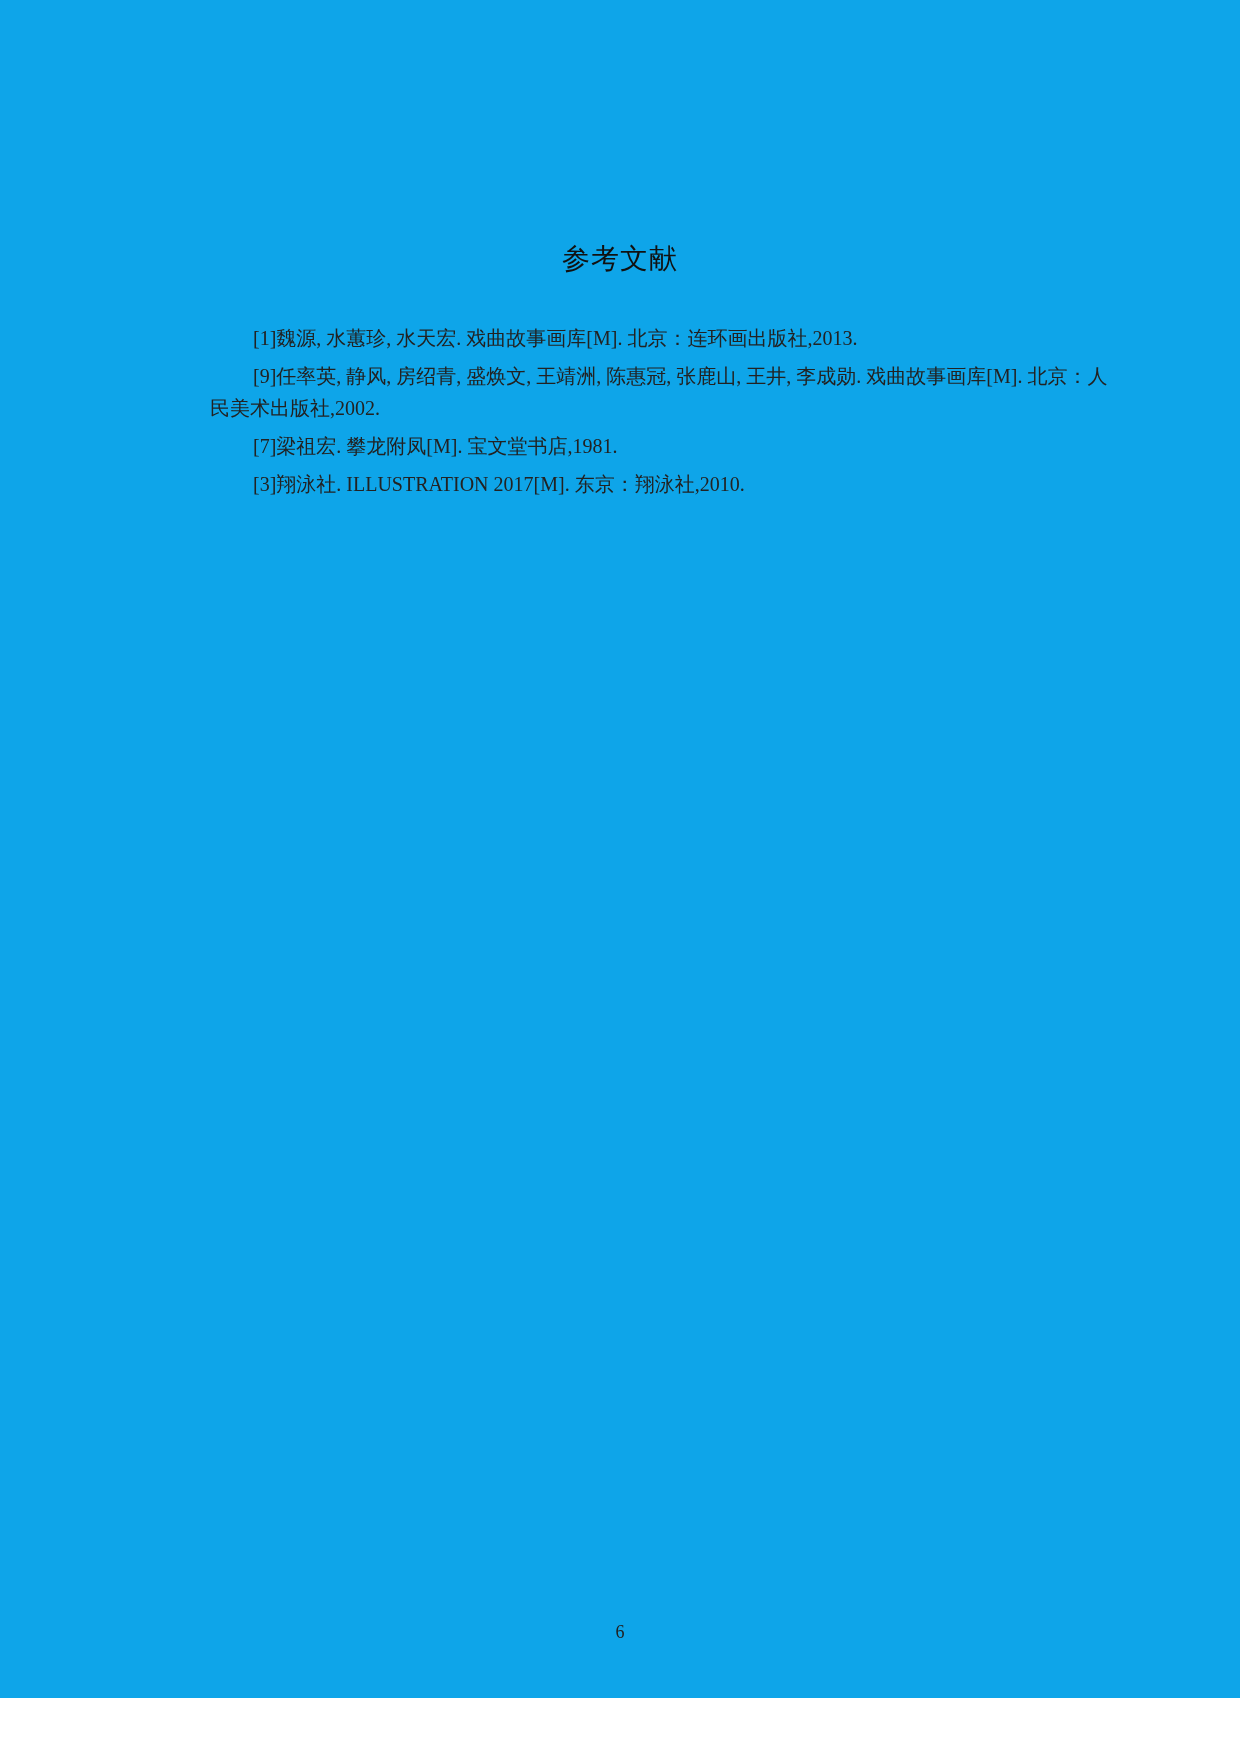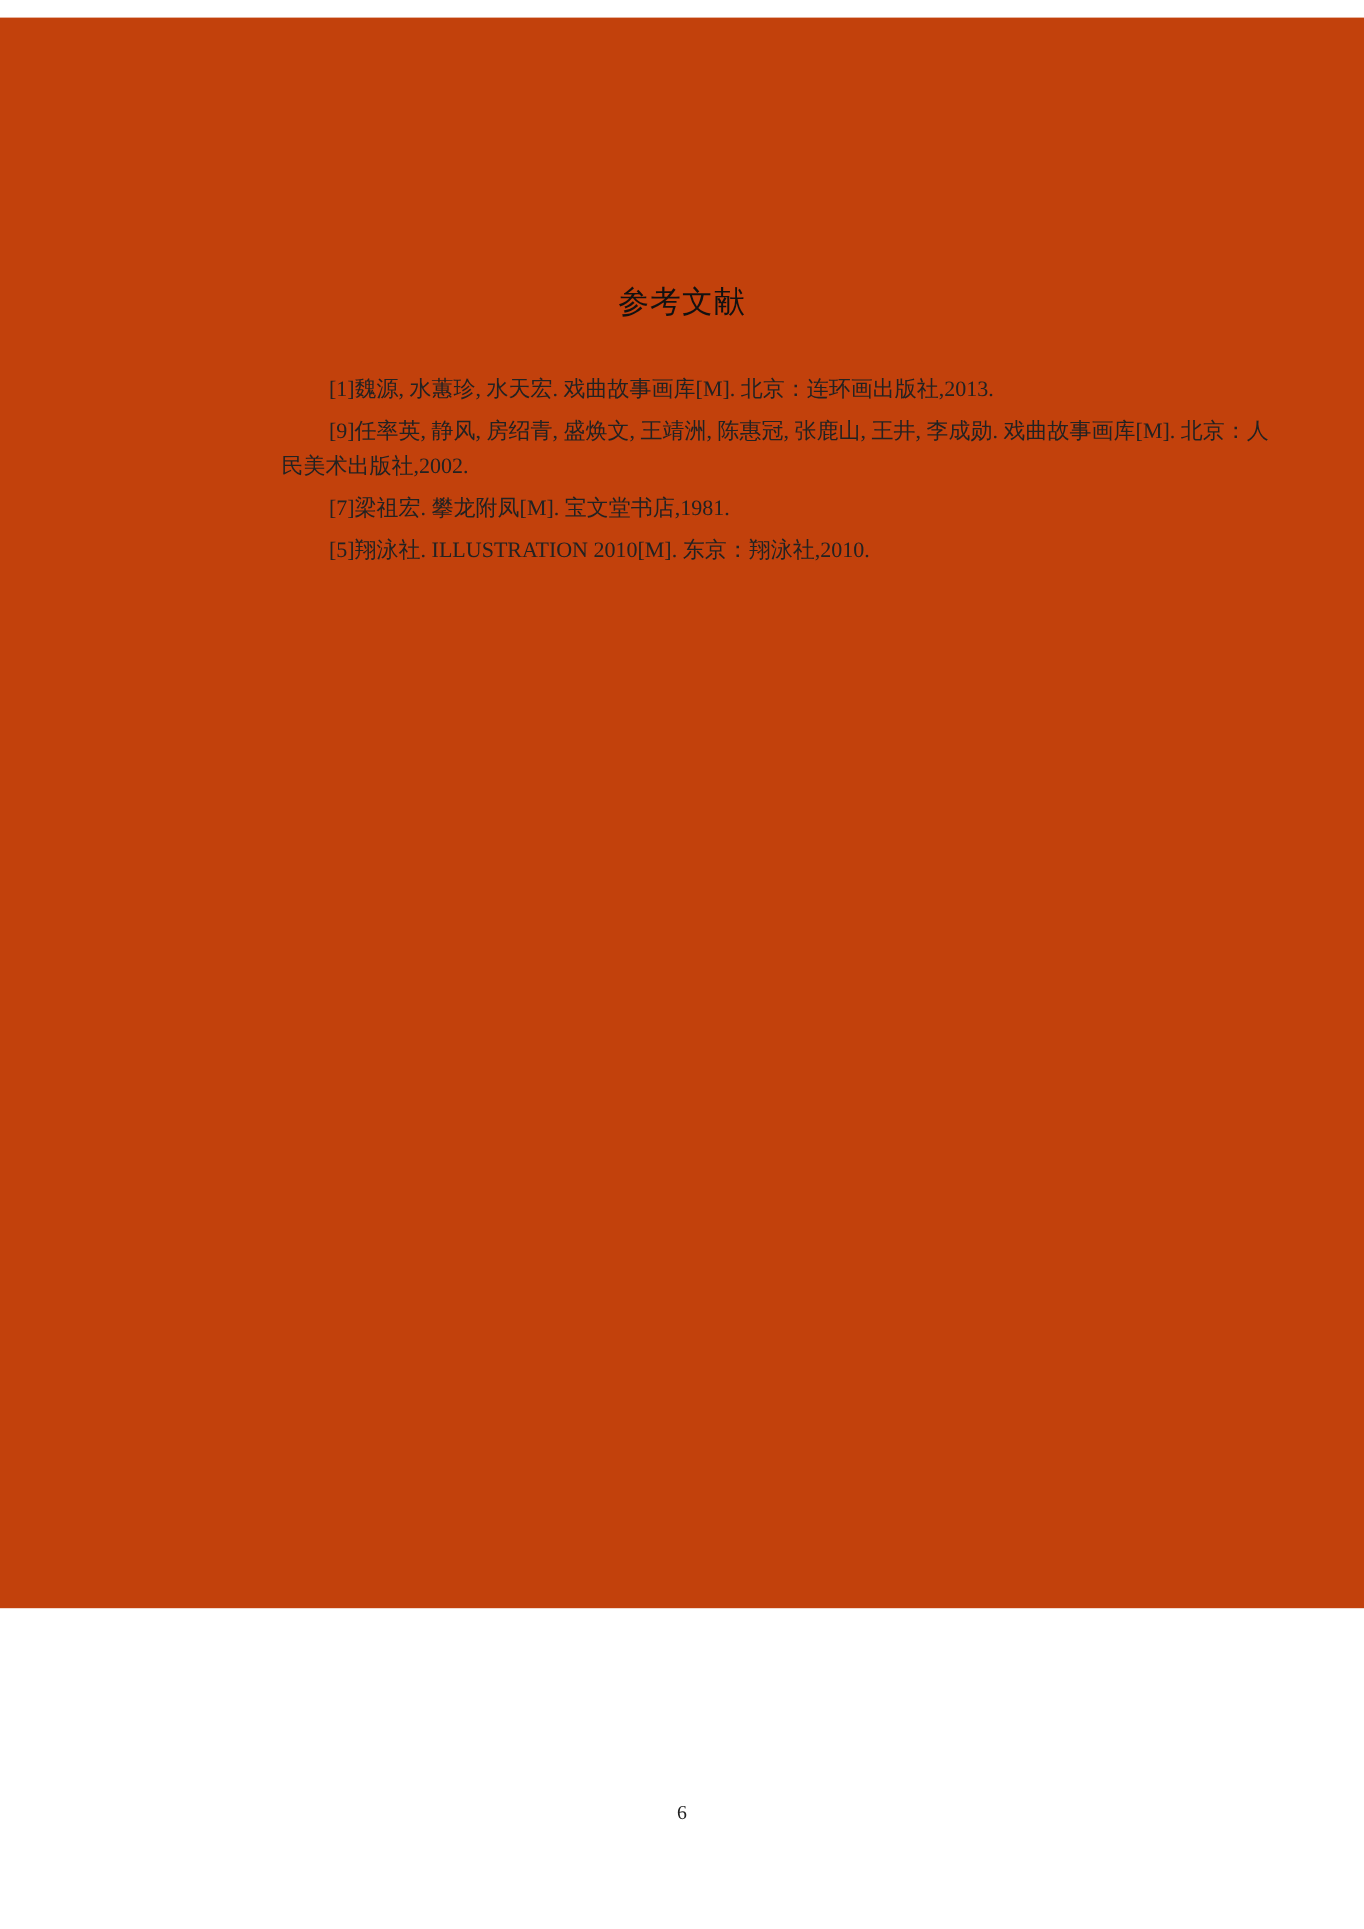--- a/index.html
+++ b/index.html
@@ -1,42 +1,42 @@
 <!DOCTYPE html>
 <html><head>
 <meta charset="utf-8">
 <style>
   html, body { margin: 0; padding: 0; background: #ffffff; }
   body { width: 1240px; height: 1754px; position: relative; overflow: hidden; color: #1a1a1a; }
-  .page { position: absolute; left: 0; top: 16px; width: 1240px; height: 1446px; background: #c2410c; }
+  .page { position: absolute; left: 0; top: 0; width: 1240px; height: 1698px; background: #0ea5e9; }
   .title {
     position: absolute; left: 0; width: 1240px; top: 240px;
     text-align: center;
     font-family: "DejaVu Sans", sans-serif;
     font-size: 28px; letter-spacing: 1px; color: #111;
   }
   .refs {
     position: absolute; left: 210px; top: 322px; width: 905px;
     font-family: "Liberation Serif", "DejaVu Serif", serif;
-    font-size: 20px; line-height: 32px; color: #222; margin-left: 46px;
+    font-size: 20px; line-height: 32px; color: #222;
   }
   .ref { text-indent: 43px; margin: 0 0 6px 0; }
   .page-number {
     position: absolute; left: 0; width: 1240px; top: 1622px;
     text-align: center;
     font-family: "Liberation Serif", serif; font-size: 18px; color: #222;
   }
 </style>
 </head>
 <body>
 
 <div class="page">
   <div class="title">参考文献</div>
 
   <div class="refs">
     <p class="ref">[1]魏源, 水蕙珍, 水天宏. 戏曲故事画库[M]. 北京：连环画出版社,2013.</p>
     <p class="ref">[9]任率英, 静风, 房绍青, 盛焕文, 王靖洲, 陈惠冠, 张鹿山, 王井, 李成勋. 戏曲故事画库[M]. 北京：人民美术出版社,2002.</p>
     <p class="ref">[7]梁祖宏. 攀龙附凤[M]. 宝文堂书店,1981.</p>
-    <p class="ref">[5]翔泳社. ILLUSTRATION 2010[M]. 东京：翔泳社,2010.</p>
+    <p class="ref">[3]翔泳社. ILLUSTRATION 2017[M]. 东京：翔泳社,2010.</p>
   </div>
 
   <div class="page-number">6</div>
 </div>
 
 </body></html>

